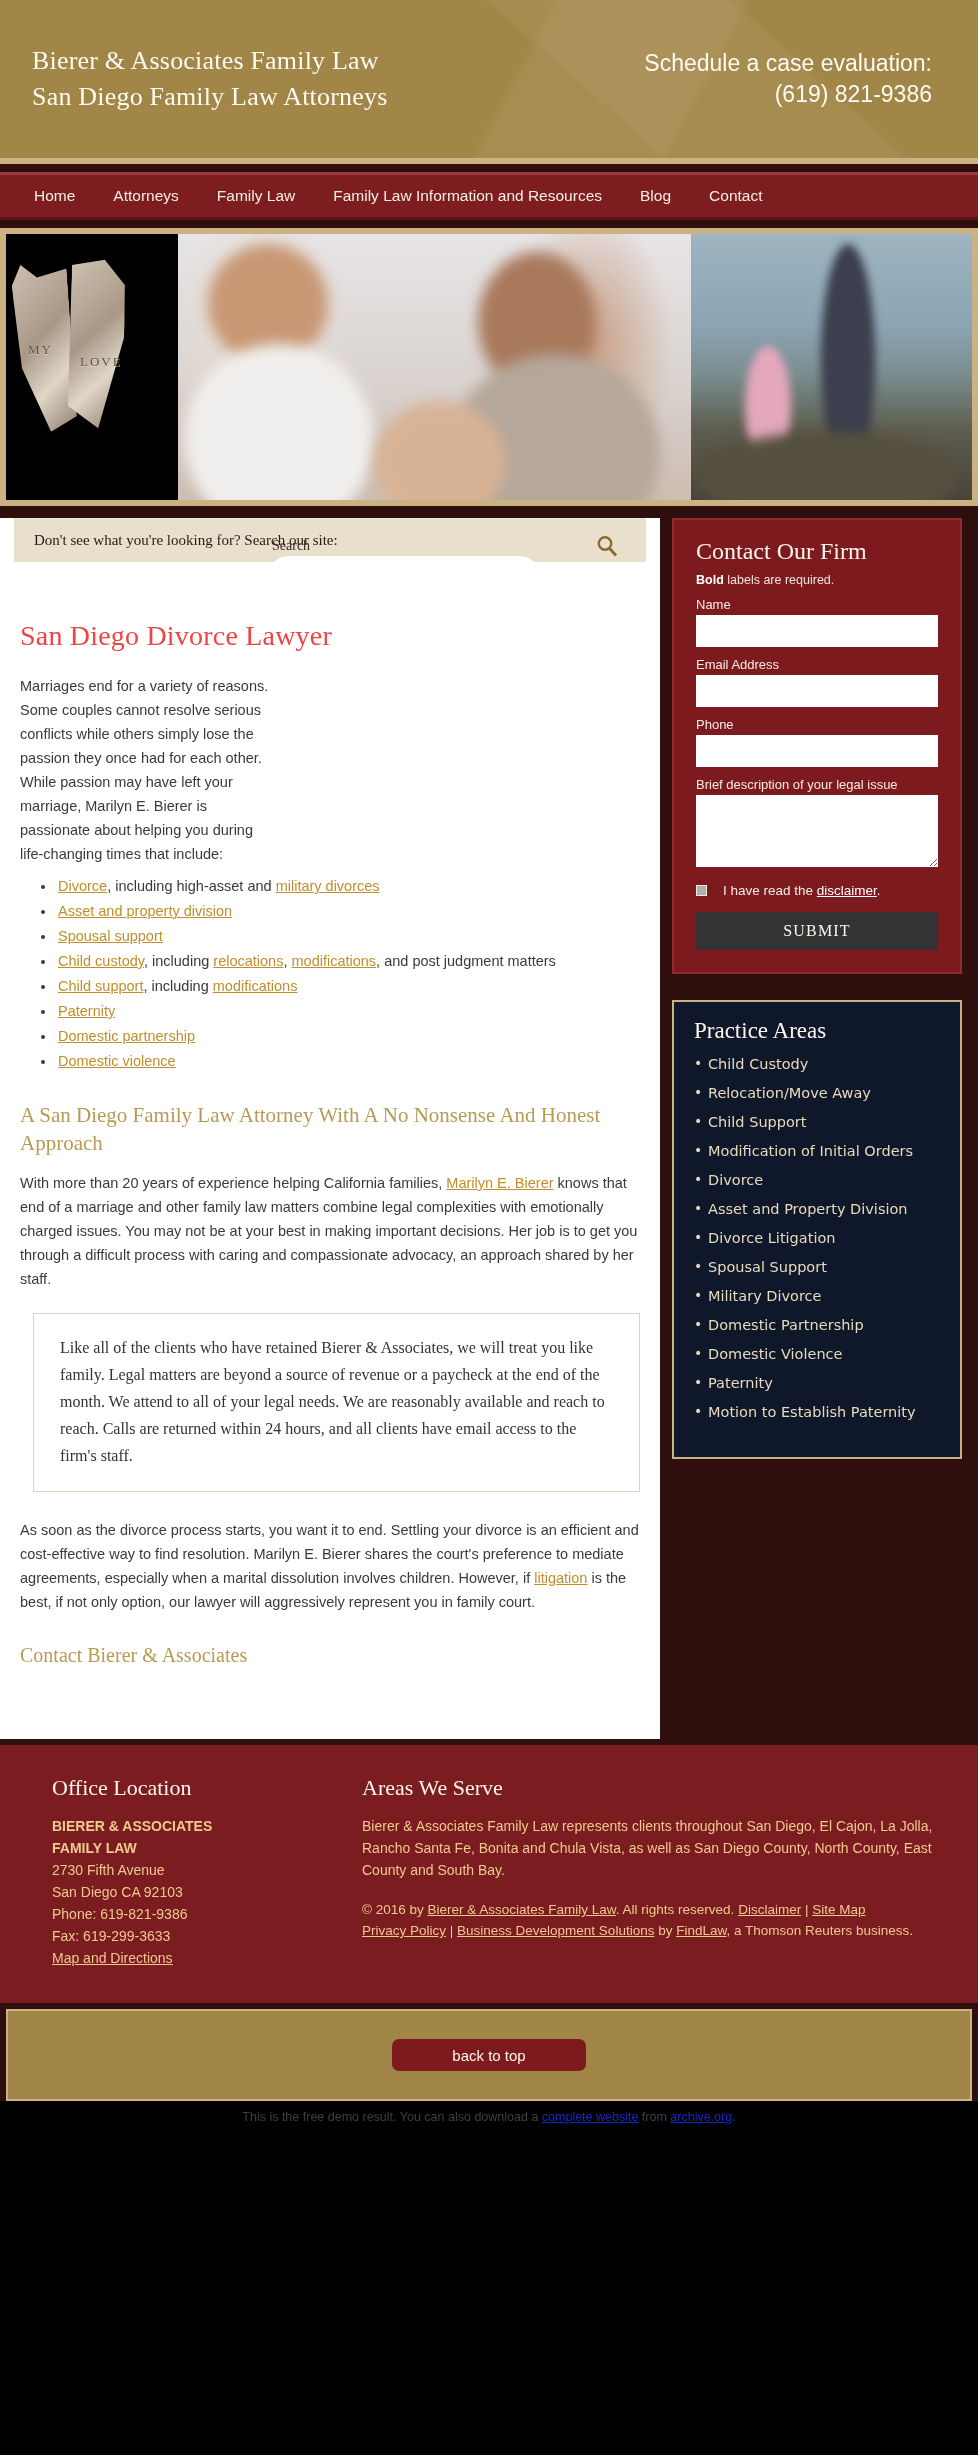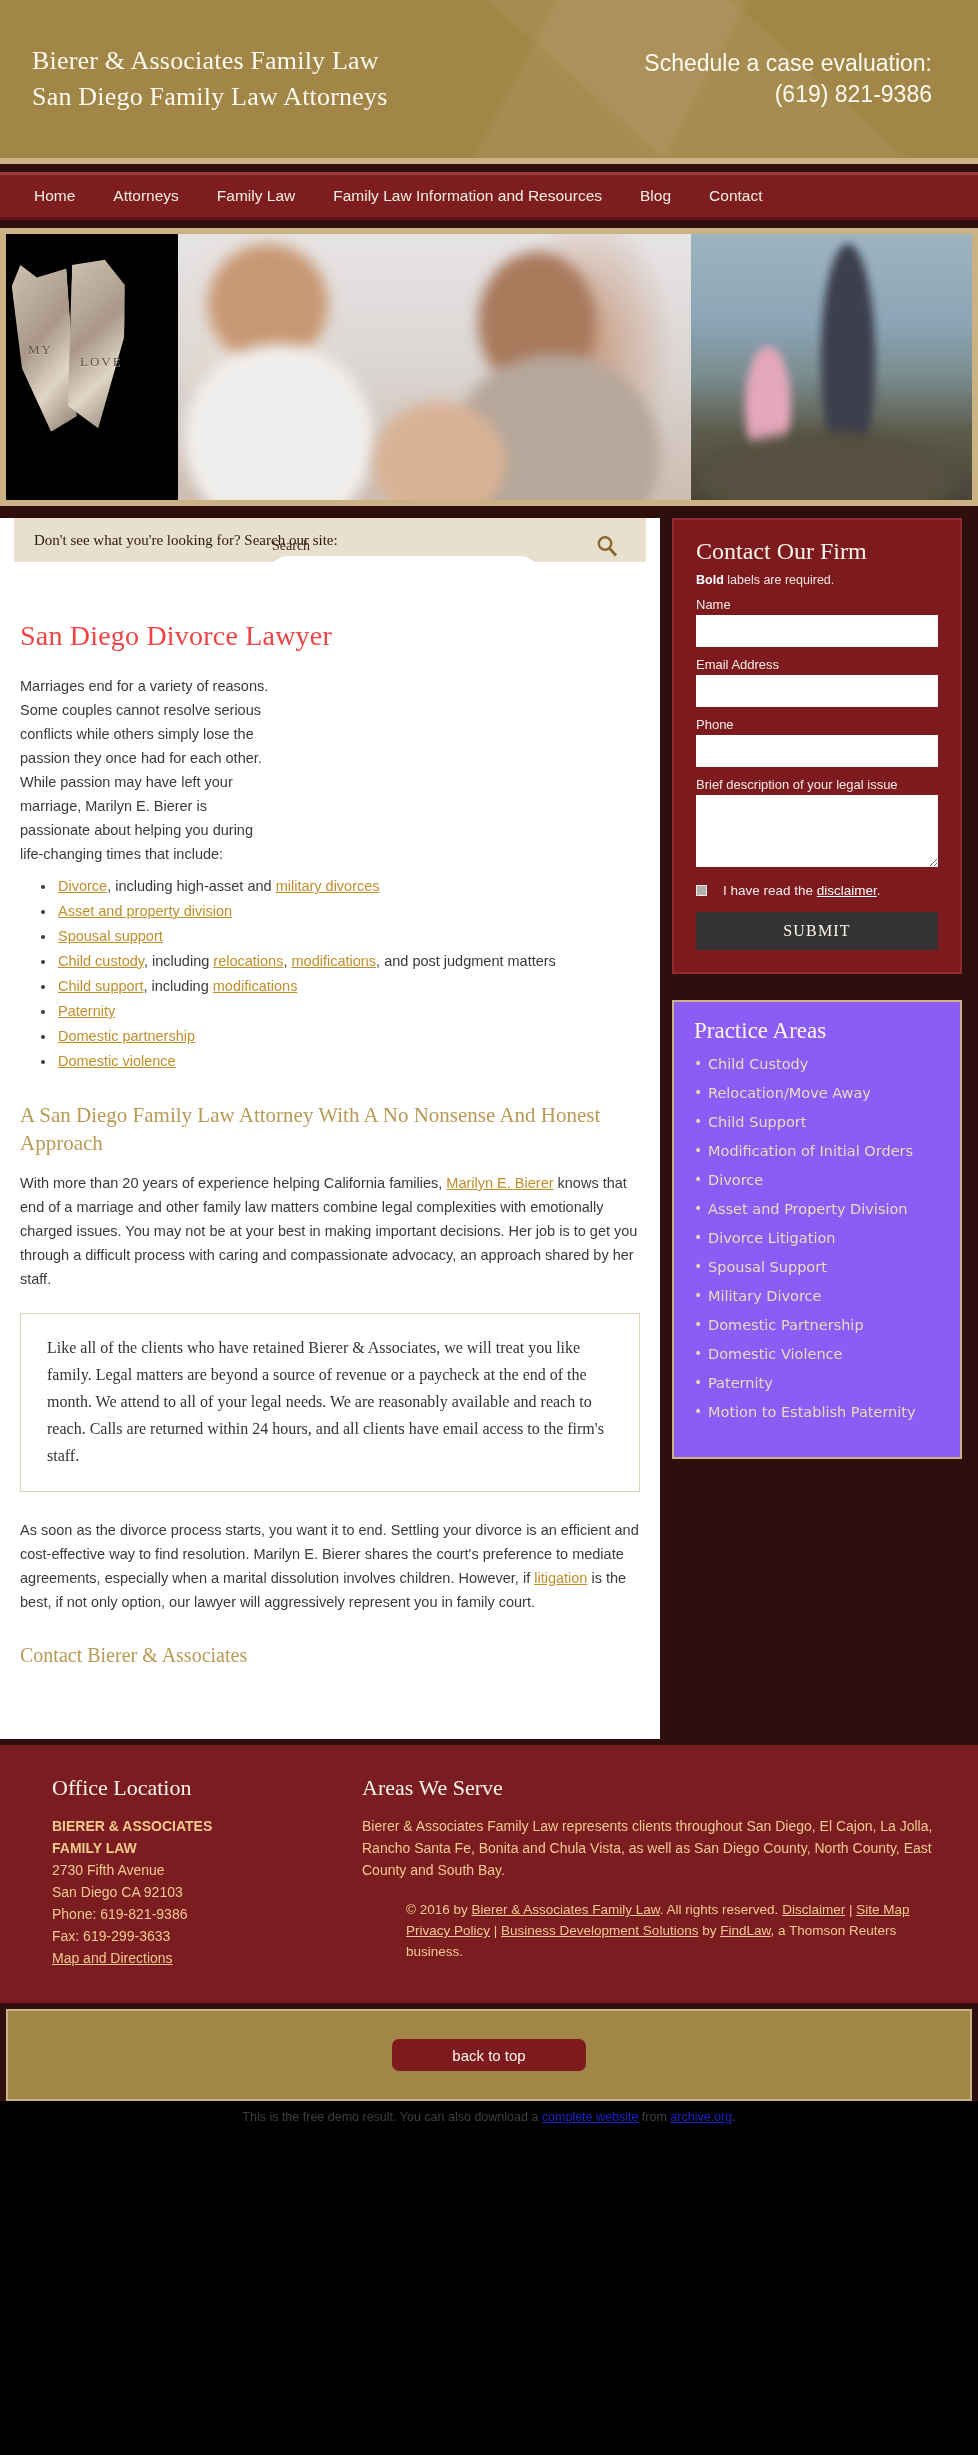--- a/index.html
+++ b/index.html
@@ -250,21 +250,21 @@
     margin: 4px 0 8px 36px;
     font-family: "Liberation Sans", sans-serif;
     font-size: 14.5px;
     line-height: 24px;
     color: #3a3a3a;
   }
   ul.links li { margin-bottom: 1px; padding-left: 2px; }
 
   blockquote {
     border: 1px solid #ddd3bd;
-    margin: 22px 0 26px 0;
+    margin: 22px 0 26px 13px;
     padding: 20px 26px 22px 26px;
     font-family: "Liberation Serif", serif;
     font-size: 16px;
     line-height: 27px;
     color: #333;
   }
   .bold-dark { font-weight: bold; color: #2d2d2d; }
 
   
   .card-contact {
@@ -341,21 +341,21 @@
     border: none;
     color: #fdf6ec;
     font-family: "Liberation Serif", serif;
     font-size: 16px;
     letter-spacing: 1.2px;
     cursor: pointer;
   }
 
   
   .card-pa {
-    background: #8b5cf6;
+    background: #0f172a;
     border: 2px solid #cbb282;
     padding: 16px 20px 26px 20px;
   }
   .card-pa h3 {
     font-family: "Liberation Serif", serif;
     color: #fdf6ec;
     font-size: 23px;
     font-weight: normal;
     margin-bottom: 10px;
   }
@@ -409,21 +409,20 @@
     color: #f2c98e;
     font-size: 14px;
     line-height: 22px;
   }
   .legal {
     font-family: "Liberation Sans", sans-serif;
     color: #f2c98e;
     font-size: 13.5px;
     line-height: 21px;
     margin-top: 18px;
-    margin-left: 44px;
   }
   .legal a { color: #f2c98e; text-decoration: underline; }
 
   
   .btt-outer {
     background: #2e0f0d;
     padding: 6px 0 0 0;
   }
   .btt {
     background: #a28647;

